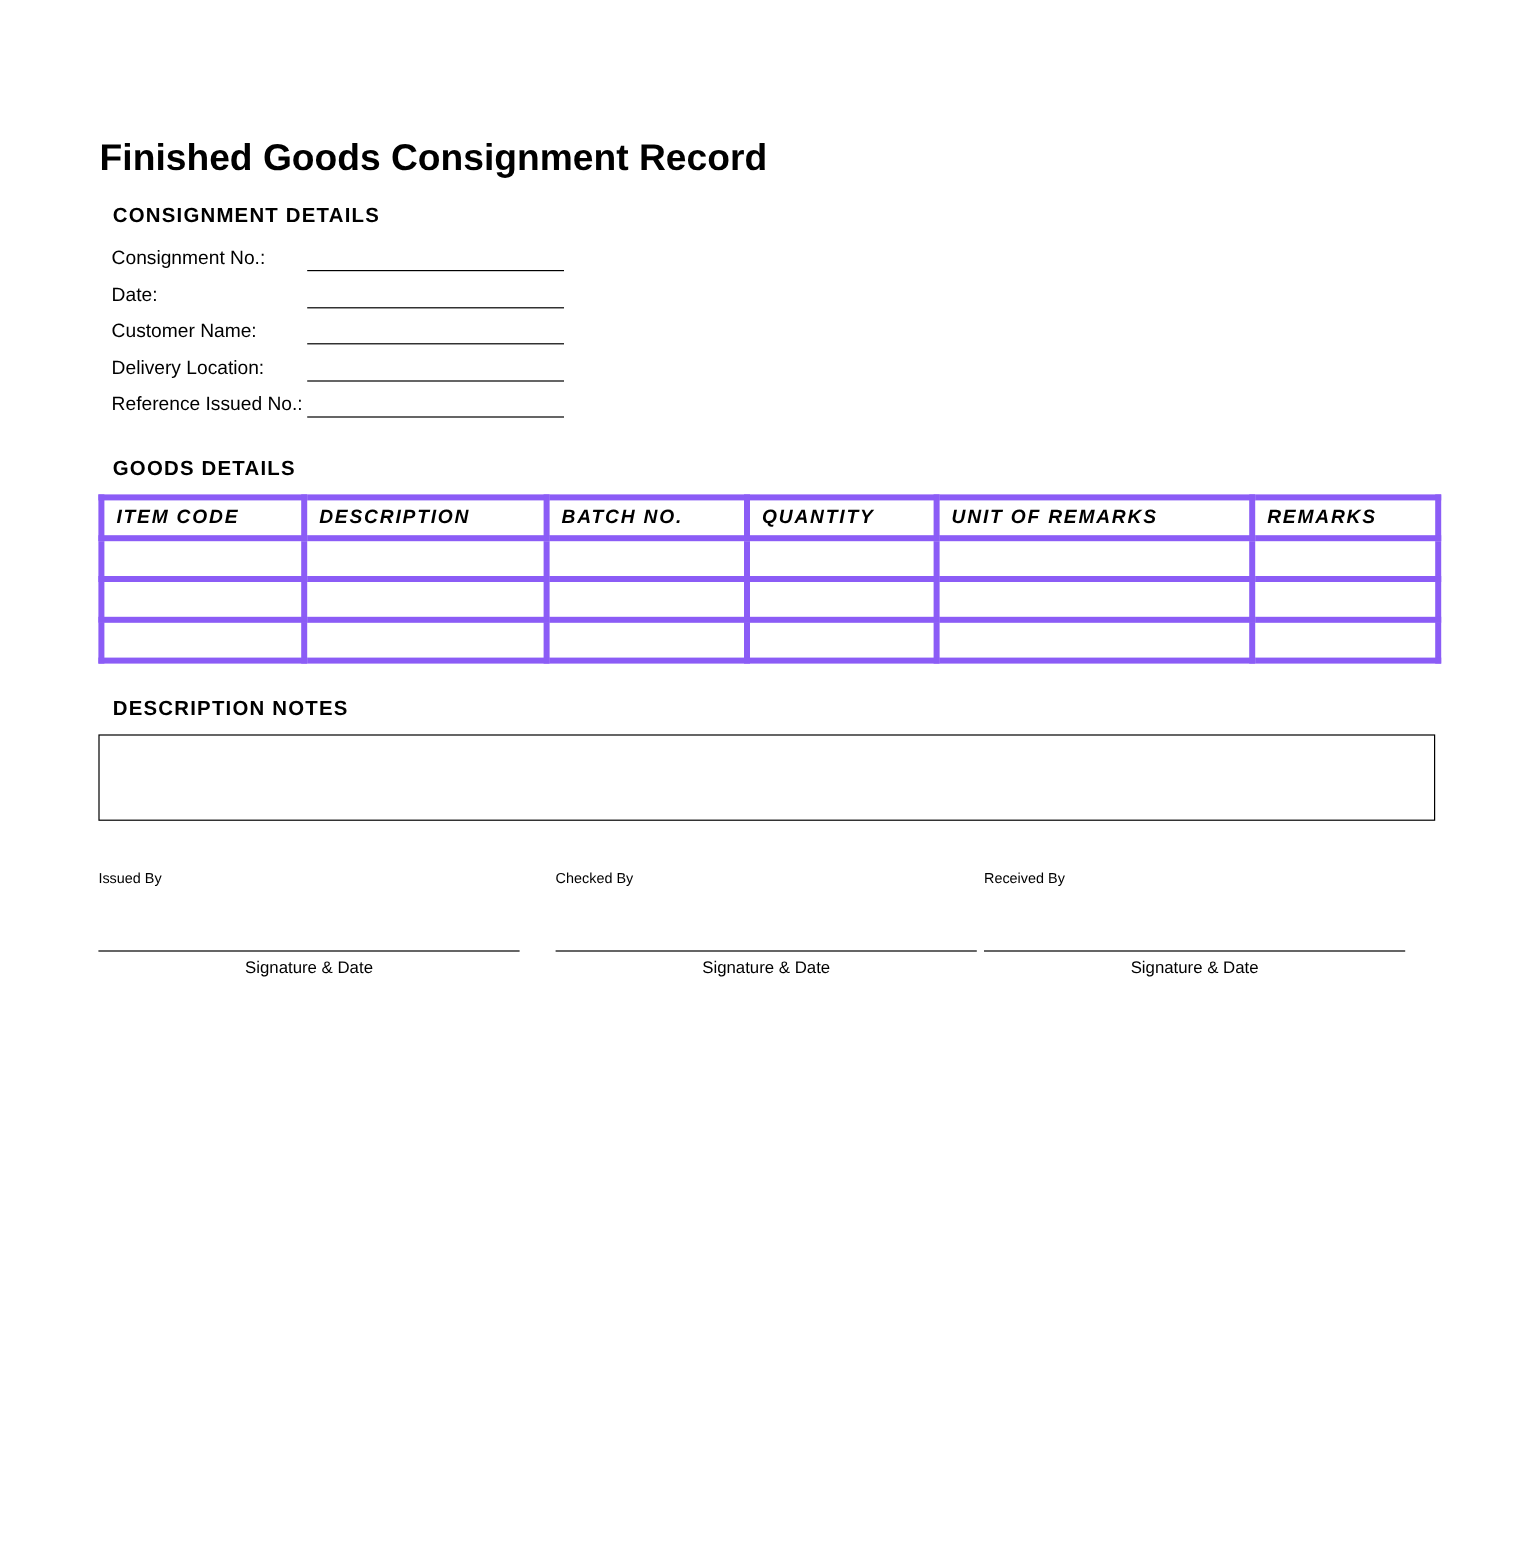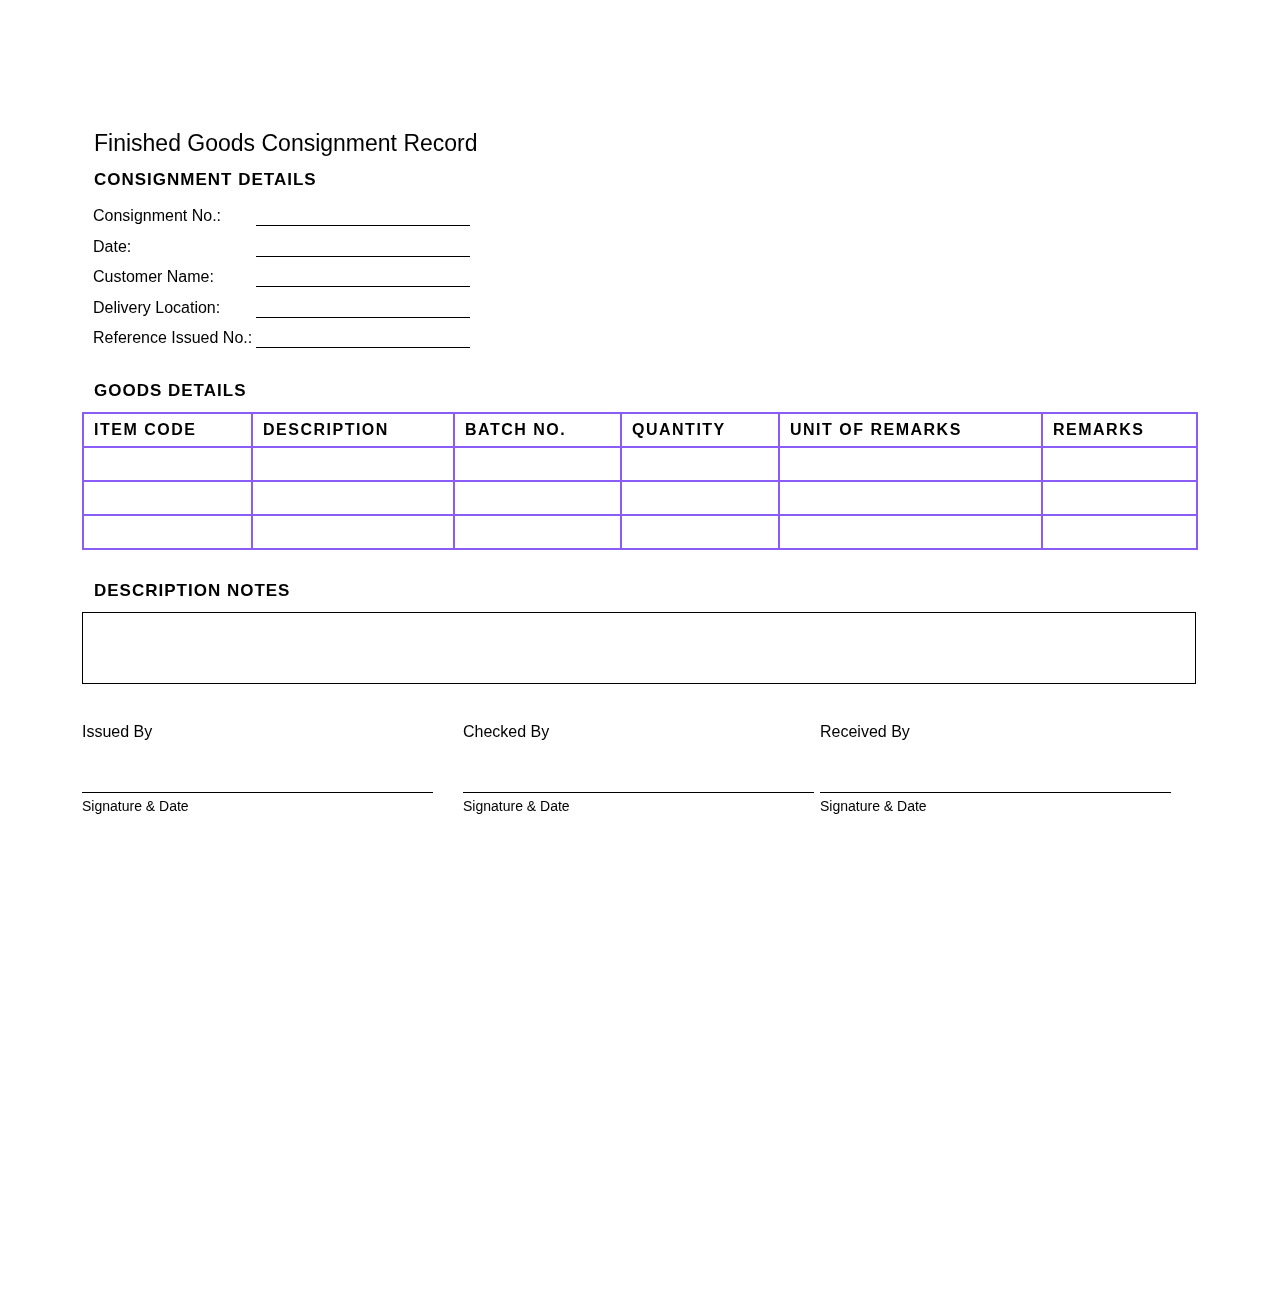--- a/index.html
+++ b/index.html
@@ -17,23 +17,23 @@
     .page {
       position: absolute;
       left: 82px;
       top: 0;
       width: 1114px;
     }
     .doc-title {
       position: absolute;
       top: 112px;
       left: 0;
-      margin: 12px;
-      font-size: 23px;
-      font-weight: normal;
+      margin: 1px;
+      font-size: 31px;
+      font-weight: bold;
       line-height: 38px;
       white-space: nowrap;
     }
     .section-heading {
       position: absolute;
       left: 12px;
       margin: 0;
       font-size: 17px;
       font-weight: bold;
       letter-spacing: 1px;
@@ -71,24 +71,25 @@
     .goods-table {
       position: absolute;
       top: 412px;
       left: 0;
       width: 1114px;
       border-collapse: collapse;
       table-layout: fixed;
     }
     .goods-table th,
     .goods-table td {
-      border: 2px solid #8b5cf6;
+      border: 5px solid #8b5cf6;
       height: 34px;
       padding: 0 10px;
       box-sizing: border-box;
+      font-style: italic;
     }
     .goods-table th {
       text-align: left;
       font-size: 16px;
       font-weight: bold;
       letter-spacing: 1.5px;
       white-space: nowrap;
     }
 
     .notes-box {
@@ -104,38 +105,38 @@
     .sig-block {
       position: absolute;
       top: 722px;
       width: 351px;
       height: 100px;
     }
     .sig-role {
       position: absolute;
       left: 0;
       top: 0;
-      font-size: 16px;
+      font-size: 12px;
       line-height: 20px;
       white-space: nowrap;
     }
     .sig-line {
       position: absolute;
       left: 0;
       top: 70px;
       width: 351px;
       height: 0;
       border-bottom: 1px solid #000;
     }
     .sig-caption {
       position: absolute;
       left: 0;
       top: 75px;
       width: 351px;
-      text-align: left;
+      text-align: center;
       font-size: 14px;
       line-height: 18px;
     }
   </style>
 </head>
 <body>
 
 <div class="page">
 
   <h1 class="doc-title">Finished Goods Consignment Record</h1>

